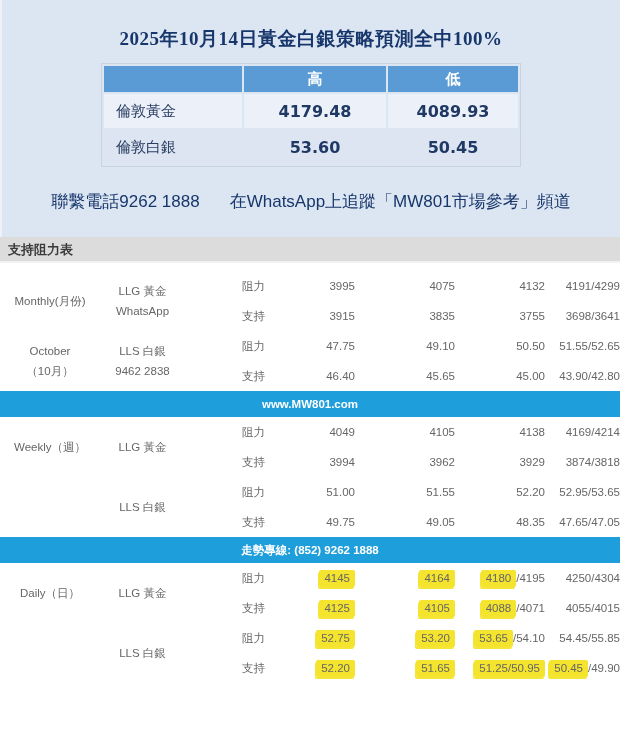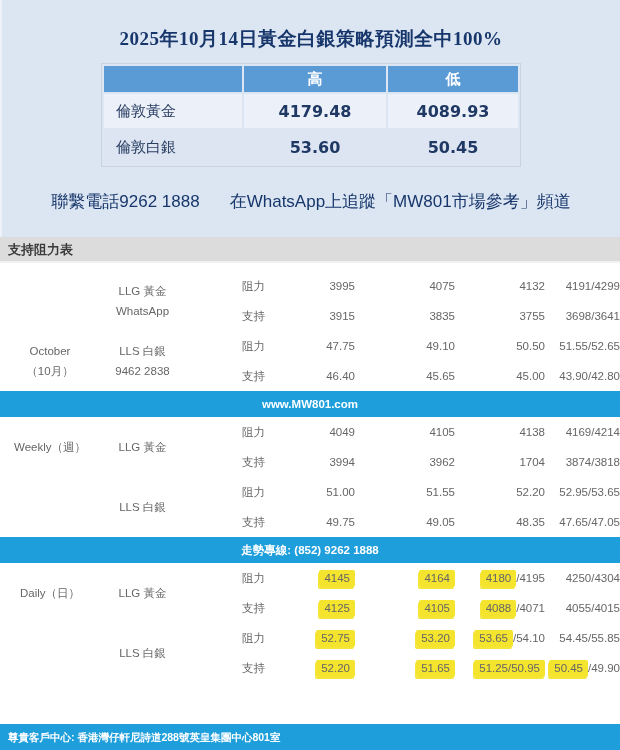--- a/index.html
+++ b/index.html
@@ -125,20 +125,23 @@
       <span class="phone">聯繫電話9262 1888</span><span>在WhatsApp上追蹤「MW801市場參考」頻道</span>
     </div>
   </div>
 
   <div class="sr-bar">
     <span>支持阻力表</span>
   </div>
 
   <div id="sr-body">
       <div class="sr-block">
+        <div class="sr-span c1">
+          <div>Monthly(月份)</div>
+        </div>
         <div class="sr-span c2">
           <div>LLG 黃金</div>
           <div>WhatsApp</div>
         </div>
         <div class="sr-cell" style="grid-area: 1 / 3;">阻力</div>
         <div class="sr-cell" style="grid-area: 1 / 4;">3995</div>
         <div class="sr-cell" style="grid-area: 1 / 5;">4075</div>
         <div class="sr-cell" style="grid-area: 1 / 6;">4132</div>
         <div class="sr-cell" style="grid-area: 1 / 7;">4191/4299</div>
         <div class="sr-cell" style="grid-area: 2 / 3;">支持</div>
@@ -176,21 +179,21 @@
           <div>LLG 黃金</div>
         </div>
         <div class="sr-cell" style="grid-area: 1 / 3;">阻力</div>
         <div class="sr-cell" style="grid-area: 1 / 4;">4049</div>
         <div class="sr-cell" style="grid-area: 1 / 5;">4105</div>
         <div class="sr-cell" style="grid-area: 1 / 6;">4138</div>
         <div class="sr-cell" style="grid-area: 1 / 7;">4169/4214</div>
         <div class="sr-cell" style="grid-area: 2 / 3;">支持</div>
         <div class="sr-cell" style="grid-area: 2 / 4;">3994</div>
         <div class="sr-cell" style="grid-area: 2 / 5;">3962</div>
-        <div class="sr-cell" style="grid-area: 2 / 6;">1704</div>
+        <div class="sr-cell" style="grid-area: 2 / 6;">3929</div>
         <div class="sr-cell" style="grid-area: 2 / 7;">3874/3818</div>
       </div>
       <div class="sr-block">
         <div class="sr-span c1"></div>
         <div class="sr-span c2">
           <div>LLS 白銀</div>
         </div>
         <div class="sr-cell" style="grid-area: 1 / 3;">阻力</div>
         <div class="sr-cell" style="grid-area: 1 / 4;">51.00</div>
         <div class="sr-cell" style="grid-area: 1 / 5;">51.55</div>
@@ -230,16 +233,15 @@
         <div class="sr-cell" style="grid-area: 1 / 4;"><span class="hl">52.75</span></div>
         <div class="sr-cell" style="grid-area: 1 / 5;"><span class="hl">53.20</span></div>
         <div class="sr-cell" style="grid-area: 1 / 6;"><span class="hl">53.65</span><span>/54.10</span></div>
         <div class="sr-cell" style="grid-area: 1 / 7;">54.45/55.85</div>
         <div class="sr-cell" style="grid-area: 2 / 3;">支持</div>
         <div class="sr-cell" style="grid-area: 2 / 4;"><span class="hl">52.20</span></div>
         <div class="sr-cell" style="grid-area: 2 / 5;"><span class="hl">51.65</span></div>
         <div class="sr-cell" style="grid-area: 2 / 6;"><span class="hl">51.25/50.95</span></div>
         <div class="sr-cell" style="grid-area: 2 / 7;"><span class="hl">50.45</span><span>/49.90</span></div>
       </div>
-      <div class="sr-banner left bottom">尊貴客戶中心: 香港灣仔軒尼詩道288號英皇集團中心801室</div>
     </div>
 
 </div>
 
 </body></html>

